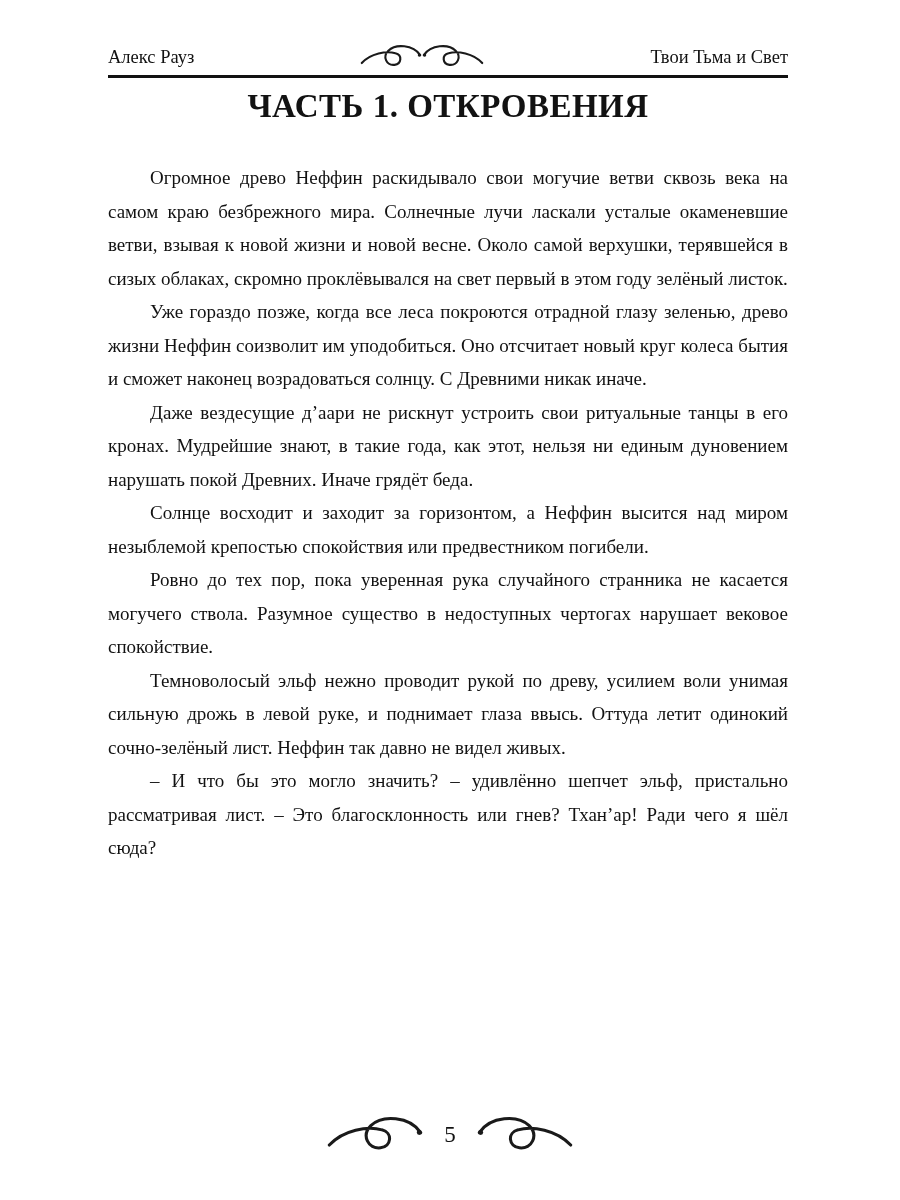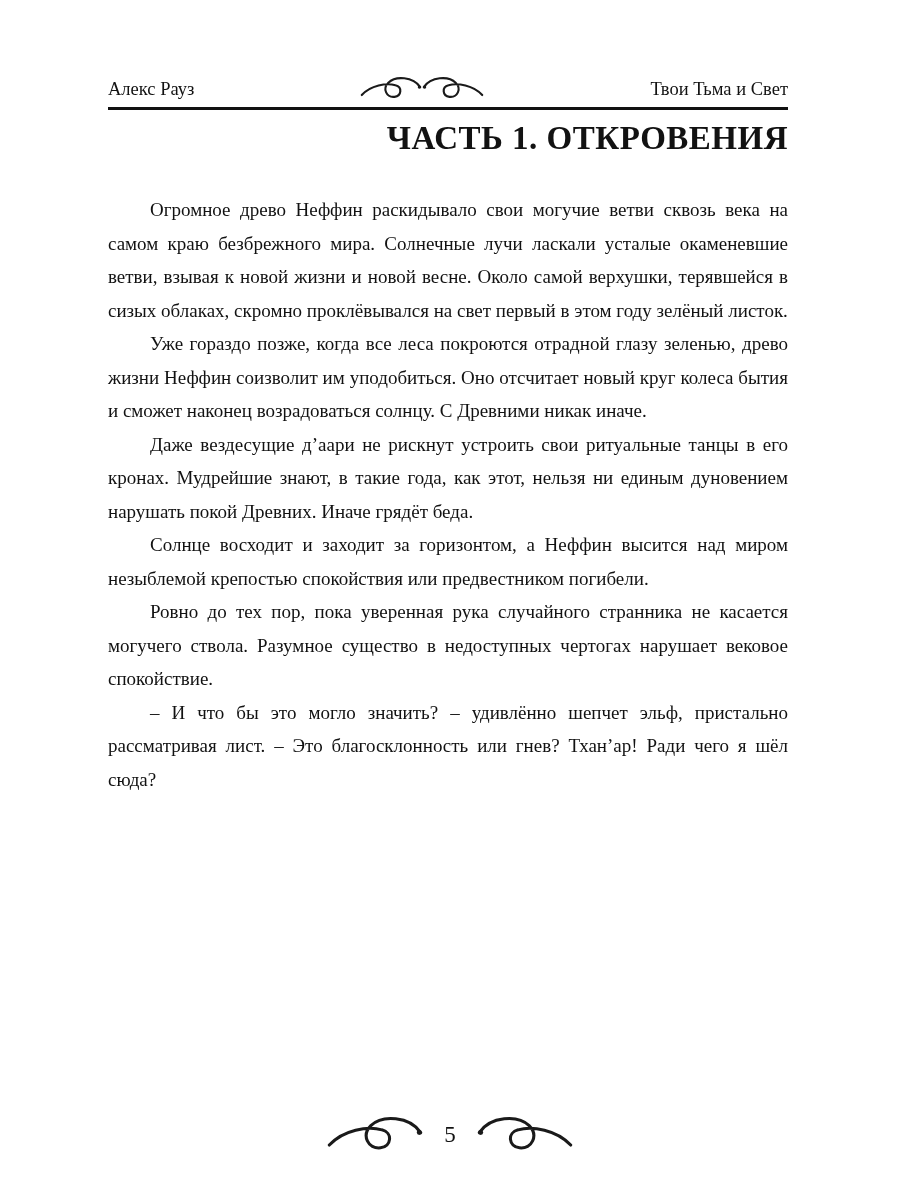--- a/index.html
+++ b/index.html
@@ -8,21 +8,21 @@
     background: #ffffff;
   }
   .page {
     position: relative;
     width: 900px;
     height: 1200px;
     box-sizing: border-box;
     background: #ffffff;
     color: #121212;
     font-family: "Liberation Serif", "DejaVu Serif", serif;
-    padding: 76px 112px 0 108px;
+    padding: 44px 112px 0 108px;
     overflow: hidden;
   }
   
   .running-head {
     display: flex;
     justify-content: space-between;
     align-items: flex-end;
     font-size: 18.5px;
     padding-bottom: 7px;
     border-bottom: 3px solid #111;
@@ -32,21 +32,21 @@
   }
   .ornament {
     display: flex;
     align-items: center;
     justify-content: center;
   }
   .ornament svg { display: block; }
   .flip { transform: scaleX(-1); }
   
   .part-title {
-    text-align: right;
+    text-align: center;
     font-weight: bold;
     font-size: 33px;
     letter-spacing: 0.5px;
     margin-top: 10px;
   }
   .chapter-title {
     text-align: center;
     font-weight: bold;
     font-size: 27px;
     margin-top: 52px;
@@ -102,20 +102,21 @@
 
   <h1 class="part-title">ЧАСТЬ 1. ОТКРОВЕНИЯ</h1>
 
 
   <div class="body-text">
     <p>Огромное древо Неффин раскидывало свои могучие ветви сквозь века на самом краю безбрежного мира. Солнечные лучи ласкали усталые окаменевшие ветви, взывая к новой жизни и новой весне. Около самой верхушки, терявшейся в сизых облаках, скромно проклёвывался на свет первый в этом году зелёный листок.</p>
     <p>Уже гораздо позже, когда все леса покроются отрадной глазу зеленью, древо жизни Неффин соизволит им уподобиться. Оно отсчитает новый круг колеса бытия и сможет наконец возрадоваться солнцу. С Древними никак иначе.</p>
     <p>Даже вездесущие д’аари не рискнут устроить свои ритуальные танцы в его кронах. Мудрейшие знают, в такие года, как этот, нельзя ни единым дуновением нарушать покой Древних. Иначе грядёт беда.</p>
     <p>Солнце восходит и заходит за горизонтом, а Неффин высится над миром незыблемой крепостью спокойствия или предвестником погибели.</p>
     <p>Ровно до тех пор, пока уверенная рука случайного странника не касается могучего ствола. Разумное существо в недоступных чертогах нарушает вековое спокойствие.</p>
+    <p>Темноволосый эльф нежно проводит рукой по древу, усилием воли унимая сильную дрожь в левой руке, и поднимает глаза ввысь. Оттуда летит одинокий сочно-зелёный лист. Неффин так давно не видел живых.</p>
     <p>– И что бы это могло значить? – удивлённо шепчет эльф, пристально рассматривая лист. – Это благосклонность или гнев? Тхан’ар! Ради чего я шёл сюда?</p>
   </div>
 
   <div class="footer-ornament">
     <span class="ornament">
       <svg width="110" height="36" viewBox="0 0 70 26">
         <path d="M68,12 C60,0 40,-1 32,7 C25,14 30,24 39,23 C47,22 48,12 40,10 C30,7 12,10 2,21" fill="none" stroke="#1a1a1a" stroke-width="2.2" stroke-linecap="round"></path>
         <circle cx="67" cy="12" r="1.8" fill="#1a1a1a"></circle>
       </svg>
     </span>

